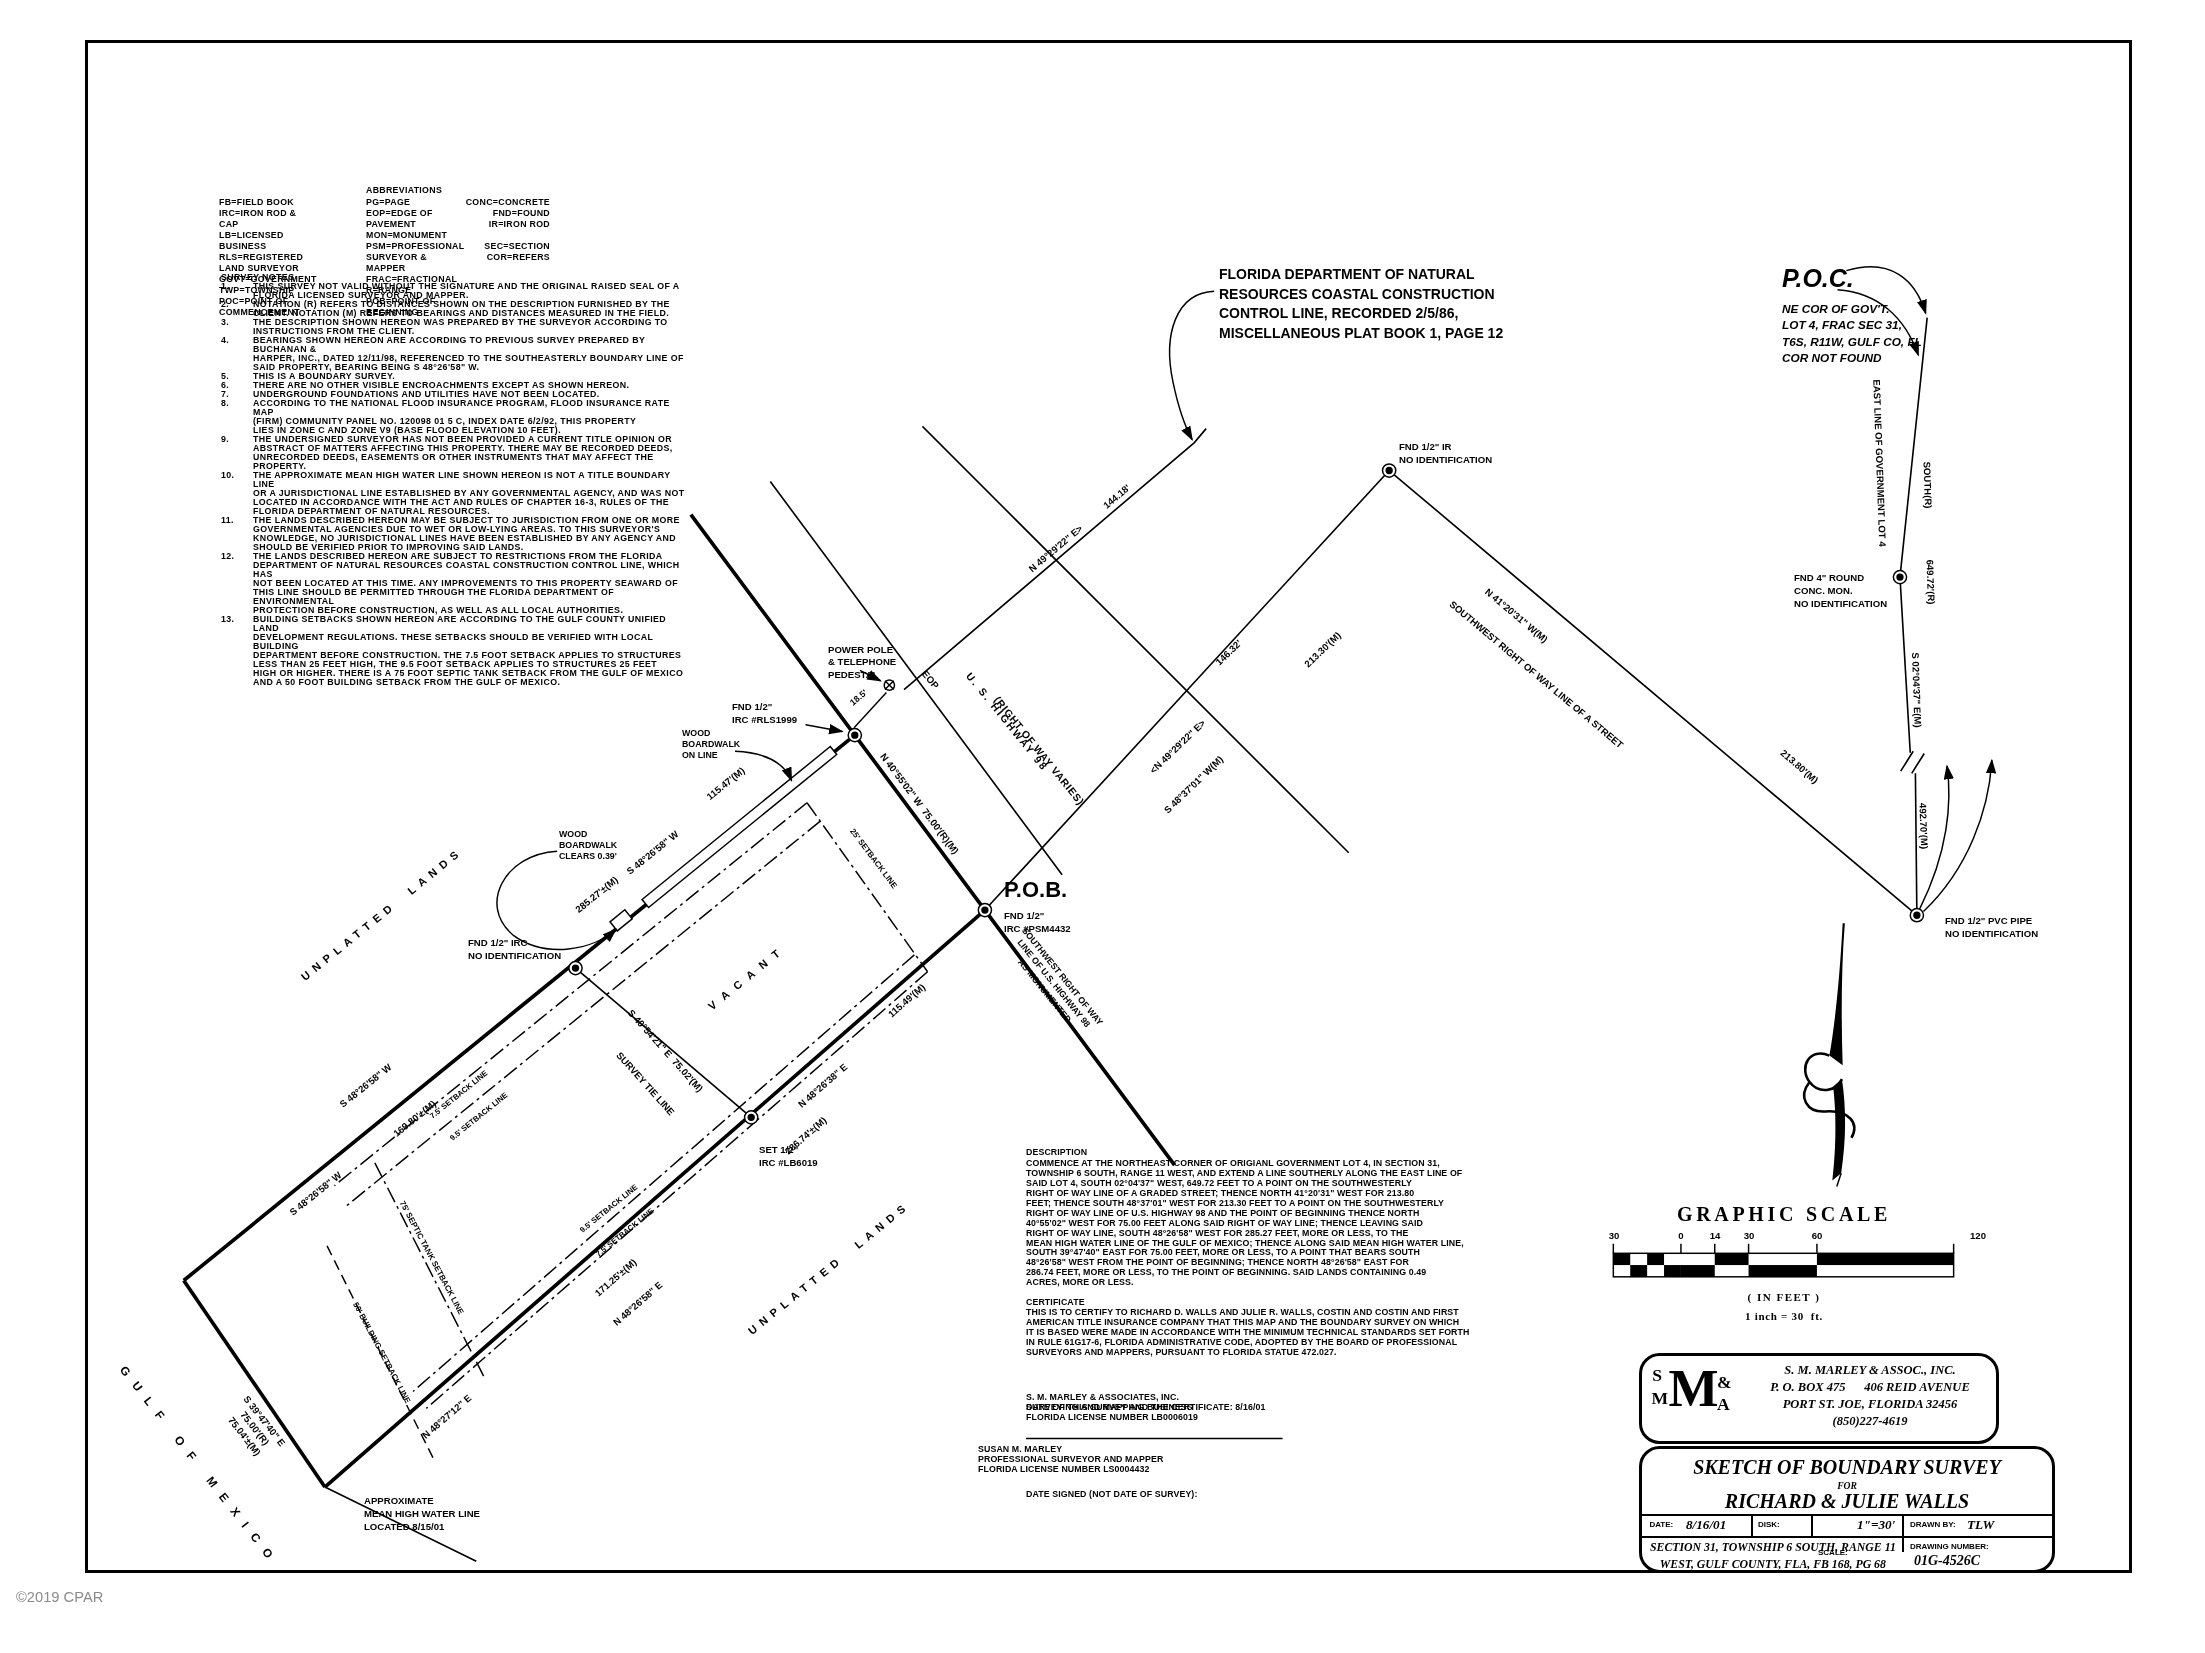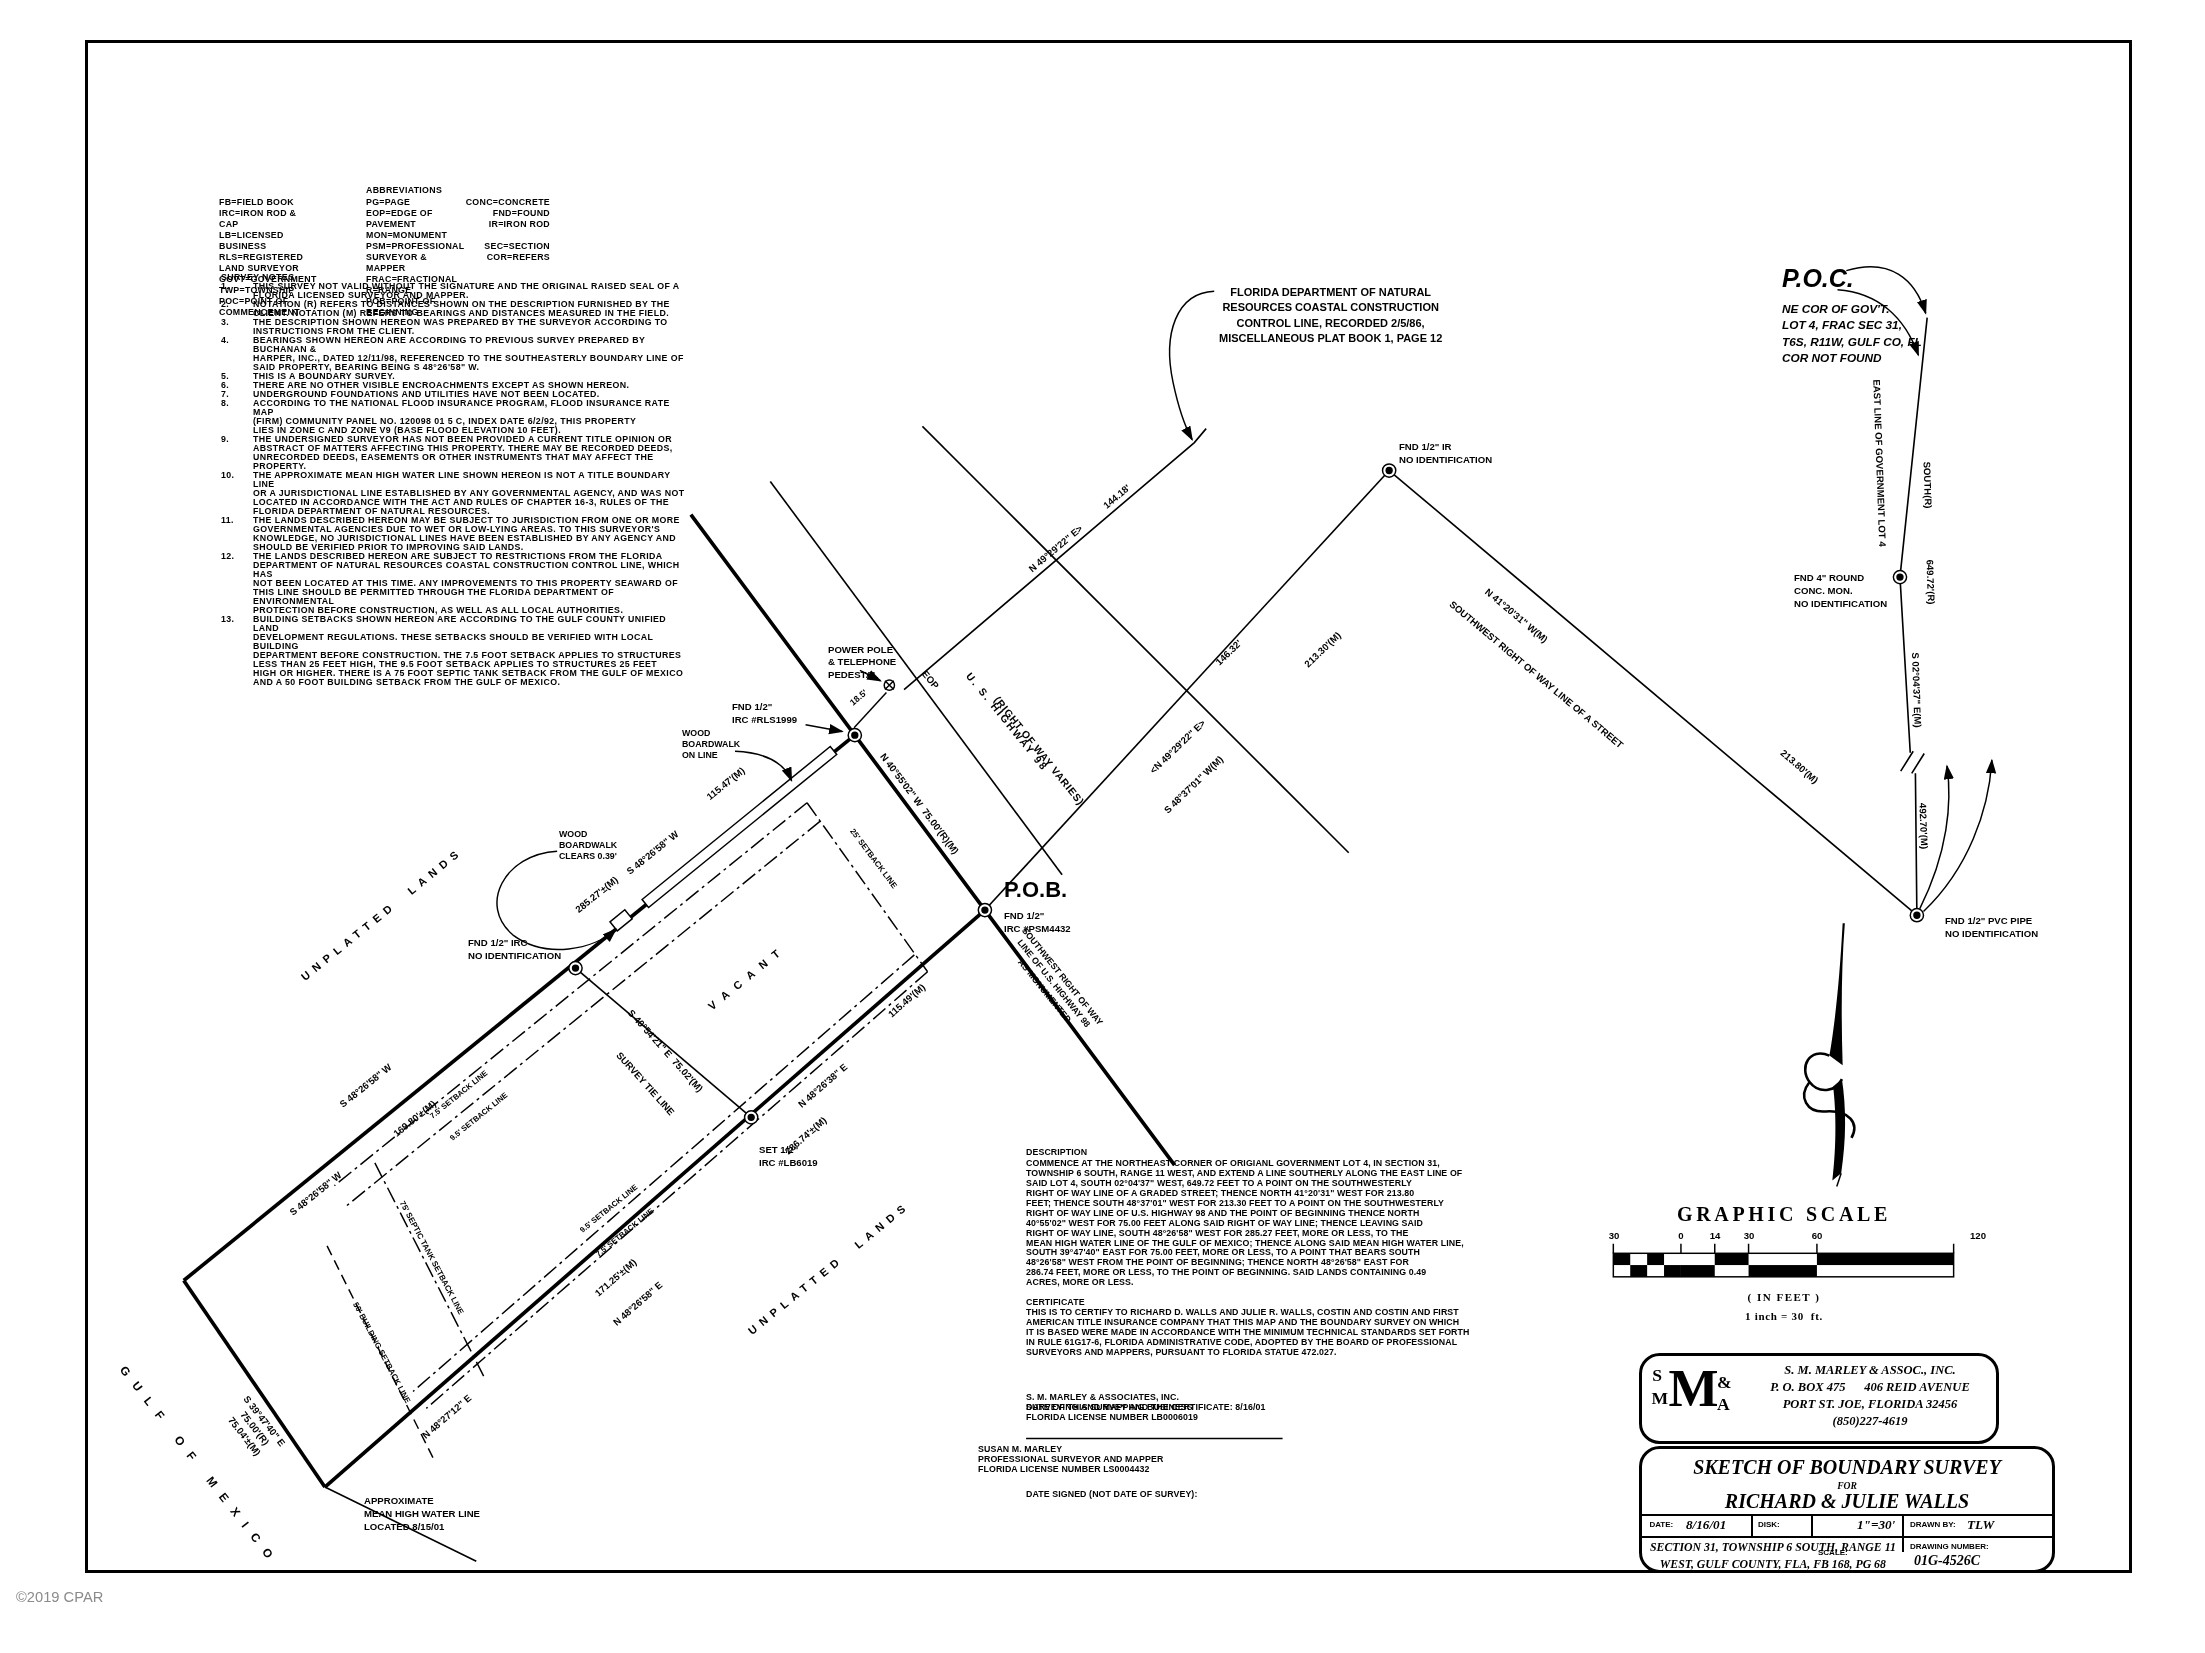--- a/index.html
+++ b/index.html
@@ -245,21 +245,21 @@
 DEVELOPMENT REGULATIONS. THESE SETBACKS SHOULD BE VERIFIED WITH LOCAL BUILDING
 DEPARTMENT BEFORE CONSTRUCTION. THE 7.5 FOOT SETBACK APPLIES TO STRUCTURES
 LESS THAN 25 FEET HIGH, THE 9.5 FOOT SETBACK APPLIES TO STRUCTURES 25 FEET
 HIGH OR HIGHER. THERE IS A 75 FOOT SEPTIC TANK SETBACK FROM THE GULF OF MEXICO
 AND A 50 FOOT BUILDING SETBACK FROM THE GULF OF MEXICO.</span>
         </div>
       </div>
   </div>
 
   <div id="mapLabels">
-      <div class="lbl" style="left: 1219px; top: 285px; font-size: 11px; line-height: 1.4; transform-origin: left top; text-align: center;">FLORIDA DEPARTMENT OF NATURAL
+      <div class="lbl" style="left: 1219px; top: 265px; font-size: 14px; line-height: 1.4; transform-origin: left top;">FLORIDA DEPARTMENT OF NATURAL
 RESOURCES COASTAL CONSTRUCTION
 CONTROL LINE, RECORDED 2/5/86,
 MISCELLANEOUS PLAT BOOK 1, PAGE 12</div>
       <div class="lbl it" style="left: 1782px; top: 262px; font-size: 25px; transform-origin: left top;">P.O.C.</div>
       <div class="lbl it" style="left: 1782px; top: 301px; font-size: 11.8px; line-height: 1.38; transform-origin: left top;">NE COR OF GOV'T.
 LOT 4, FRAC SEC 31,
 T6S, R11W, GULF CO, FL
 COR NOT FOUND</div>
       <div class="lbl" style="left: 1879px; top: 463px; font-size: 9.6px; transform: translate(-50%, -50%) rotate(88deg); text-align: center;">EAST LINE OF GOVERNMENT LOT 4</div>
       <div class="lbl" style="left: 1927px; top: 485px; font-size: 9.6px; transform: translate(-50%, -50%) rotate(88deg); text-align: center;">SOUTH(R)</div>

